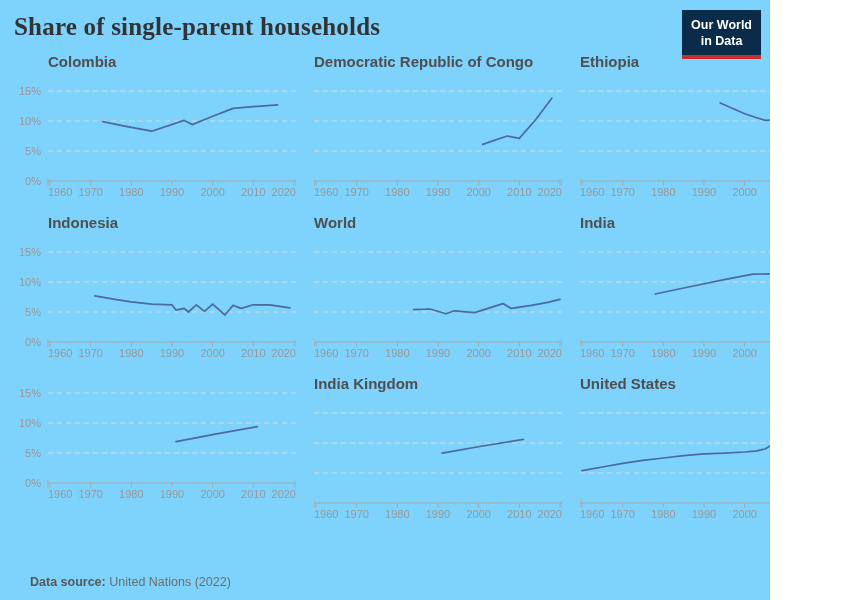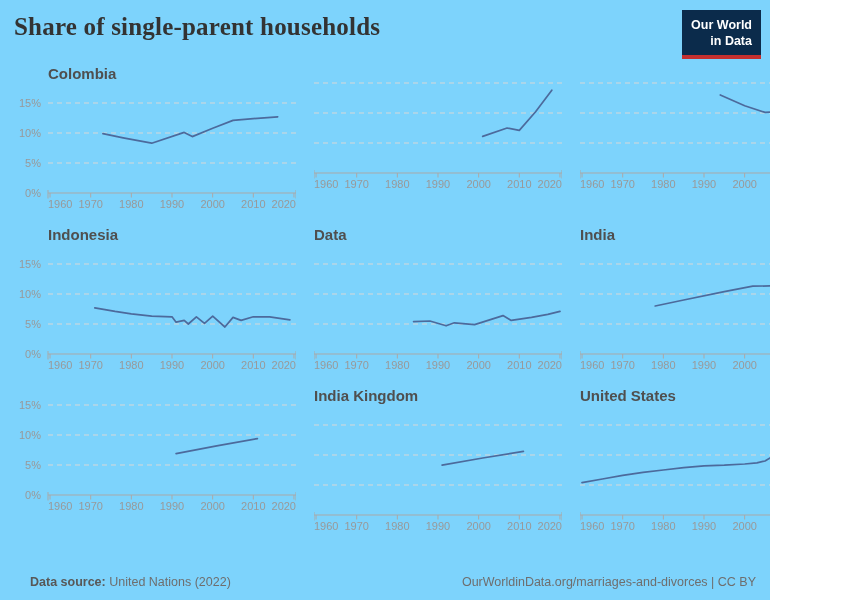--- a/index.html
+++ b/index.html
@@ -29,25 +29,25 @@
   }
   .logo{
     position:absolute;
     top:10px;right:9px;
     background:#0b2b4b;
     border-bottom:4px solid #c5302f;
     color:#fff;
     font-weight:700;
     font-size:12.5px;
     line-height:1.3;
-    text-align:right;
+    text-align:center;
     padding:7px 9px 5px 9px;
   }
   .grid{
-    margin-top:24px;
+    margin-top:12px;
     display:grid;
     grid-template-columns:282px 248px 248px;
     column-gap:18px;
     row-gap:9px;
   }
   .panel h3{
     margin:0 0 3px 0;
     font-size:15px;
     font-weight:700;
     color:#4f4f4f;
@@ -109,21 +109,21 @@
             <text x="282" y="123" text-anchor="end" fill="#999999">2020</text>
           </g>
           <g>
             <text x="27" y="112" text-anchor="end" fill="#999999">0%</text>
             <text x="27" y="82" text-anchor="end" fill="#999999">5%</text>
             <text x="27" y="52" text-anchor="end" fill="#999999">10%</text>
             <text x="27" y="22" text-anchor="end" fill="#999999">15%</text>
           </g>
           <path d="M88.9 48.6 L109.2 52.8 L137.7 58.2 L170.2 47.4 L178.3 51.6 L198.7 43.2 L219.0 35.4 L239.3 33.6 L263.7 31.8" fill="none" stroke="#4c6a9c" stroke-width="1.7" stroke-linejoin="round" stroke-linecap="round"></path>
         </svg></div>
-      <div class="panel"><svg width="248" height="128" viewBox="0 0 248 128">
+      <div class="panel"><h3 style="margin-left: 0px;">Democratic Republic of Congo</h3><svg width="248" height="128" viewBox="0 0 248 128">
           <g>
             <line x1="0" x2="248" y1="78" y2="78" stroke="#d8d8d8" stroke-width="1" stroke-dasharray="5,4"></line>
             <line x1="0" x2="248" y1="48" y2="48" stroke="#d8d8d8" stroke-width="1" stroke-dasharray="5,4"></line>
             <line x1="0" x2="248" y1="18" y2="18" stroke="#d8d8d8" stroke-width="1" stroke-dasharray="5,4"></line>
           </g>
           <g>
             <line x1="0" x2="248" y1="108" y2="108" stroke="#a9a9a9" stroke-width="1"></line>
             <line x1="2.0327868852459017" x2="2.0327868852459017" y1="108" y2="112.5" stroke="#a9a9a9" stroke-width="1"></line>
             <line x1="42.68852459016394" x2="42.68852459016394" y1="108" y2="112.5" stroke="#a9a9a9" stroke-width="1"></line>
             <line x1="83.34426229508196" x2="83.34426229508196" y1="108" y2="112.5" stroke="#a9a9a9" stroke-width="1"></line>
@@ -138,21 +138,21 @@
             <text x="0" y="123" text-anchor="start" fill="#999999">1960</text>
             <text x="42.68852459016394" y="123" text-anchor="middle" fill="#999999">1970</text>
             <text x="83.34426229508196" y="123" text-anchor="middle" fill="#999999">1980</text>
             <text x="124" y="123" text-anchor="middle" fill="#999999">1990</text>
             <text x="164.655737704918" y="123" text-anchor="middle" fill="#999999">2000</text>
             <text x="205.31147540983608" y="123" text-anchor="middle" fill="#999999">2010</text>
             <text x="248" y="123" text-anchor="end" fill="#999999">2020</text>
           </g>
           <path d="M168.7 71.4 L193.1 63.0 L205.3 65.4 L221.6 46.8 L237.8 25.2" fill="none" stroke="#4c6a9c" stroke-width="1.7" stroke-linejoin="round" stroke-linecap="round"></path>
         </svg></div>
-      <div class="panel"><svg width="248" height="128" viewBox="0 0 248 128">
+      <div class="panel"><h3 style="margin-left: 0px;">Ethiopia</h3><svg width="248" height="128" viewBox="0 0 248 128">
           <g>
             <line x1="0" x2="248" y1="78" y2="78" stroke="#d8d8d8" stroke-width="1" stroke-dasharray="5,4"></line>
             <line x1="0" x2="248" y1="48" y2="48" stroke="#d8d8d8" stroke-width="1" stroke-dasharray="5,4"></line>
             <line x1="0" x2="248" y1="18" y2="18" stroke="#d8d8d8" stroke-width="1" stroke-dasharray="5,4"></line>
           </g>
           <g>
             <line x1="0" x2="248" y1="108" y2="108" stroke="#a9a9a9" stroke-width="1"></line>
             <line x1="2.0327868852459017" x2="2.0327868852459017" y1="108" y2="112.5" stroke="#a9a9a9" stroke-width="1"></line>
             <line x1="42.68852459016394" x2="42.68852459016394" y1="108" y2="112.5" stroke="#a9a9a9" stroke-width="1"></line>
             <line x1="83.34426229508196" x2="83.34426229508196" y1="108" y2="112.5" stroke="#a9a9a9" stroke-width="1"></line>
@@ -202,21 +202,21 @@
             <text x="282" y="123" text-anchor="end" fill="#999999">2020</text>
           </g>
           <g>
             <text x="27" y="112" text-anchor="end" fill="#999999">0%</text>
             <text x="27" y="82" text-anchor="end" fill="#999999">5%</text>
             <text x="27" y="52" text-anchor="end" fill="#999999">10%</text>
             <text x="27" y="22" text-anchor="end" fill="#999999">15%</text>
           </g>
           <path d="M80.8 61.8 L101.1 65.4 L117.3 67.8 L137.7 70.2 L158.0 70.8 L162.1 76.2 L170.2 74.4 L174.3 78.0 L182.4 70.8 L190.5 77.4 L198.7 70.2 L210.9 81.0 L219.0 71.4 L227.1 74.4 L239.3 70.8 L255.6 70.8 L275.9 73.8" fill="none" stroke="#4c6a9c" stroke-width="1.7" stroke-linejoin="round" stroke-linecap="round"></path>
         </svg></div>
-      <div class="panel"><h3 style="margin-left: 0px;">Data</h3><svg width="248" height="128" viewBox="0 0 248 128">
+      <div class="panel"><h3 style="margin-left: 0px;">World</h3><svg width="248" height="128" viewBox="0 0 248 128">
           <g>
             <line x1="0" x2="248" y1="78" y2="78" stroke="#d8d8d8" stroke-width="1" stroke-dasharray="5,4"></line>
             <line x1="0" x2="248" y1="48" y2="48" stroke="#d8d8d8" stroke-width="1" stroke-dasharray="5,4"></line>
             <line x1="0" x2="248" y1="18" y2="18" stroke="#d8d8d8" stroke-width="1" stroke-dasharray="5,4"></line>
           </g>
           <g>
             <line x1="0" x2="248" y1="108" y2="108" stroke="#a9a9a9" stroke-width="1"></line>
             <line x1="2.0327868852459017" x2="2.0327868852459017" y1="108" y2="112.5" stroke="#a9a9a9" stroke-width="1"></line>
             <line x1="42.68852459016394" x2="42.68852459016394" y1="108" y2="112.5" stroke="#a9a9a9" stroke-width="1"></line>
             <line x1="83.34426229508196" x2="83.34426229508196" y1="108" y2="112.5" stroke="#a9a9a9" stroke-width="1"></line>
@@ -359,16 +359,15 @@
             <text x="248" y="123" text-anchor="end" fill="#999999">2020</text>
           </g>
           <path d="M2.0 75.6 L22.4 72.0 L42.7 68.4 L63.0 65.4 L83.3 63.0 L103.7 60.6 L124.0 58.8 L144.3 58.2 L164.7 57.0 L176.9 55.8 L185.0 54.0 L193.1 49.2 L201.2 30.6 L205.3 48.6 L217.5 50.4 L233.8 51.6" fill="none" stroke="#4c6a9c" stroke-width="1.7" stroke-linejoin="round" stroke-linecap="round"></path>
         </svg></div>
     </main>
 
   <div class="footer">
     <div>
       <span class="src-label">Data source:</span><span> United Nations (2022)</span>
     </div>
-    <div>OurWorldinData.org/marriages-and-divorces | CC BY</div>
   </div>
 
 </div>
 
 </body></html>

